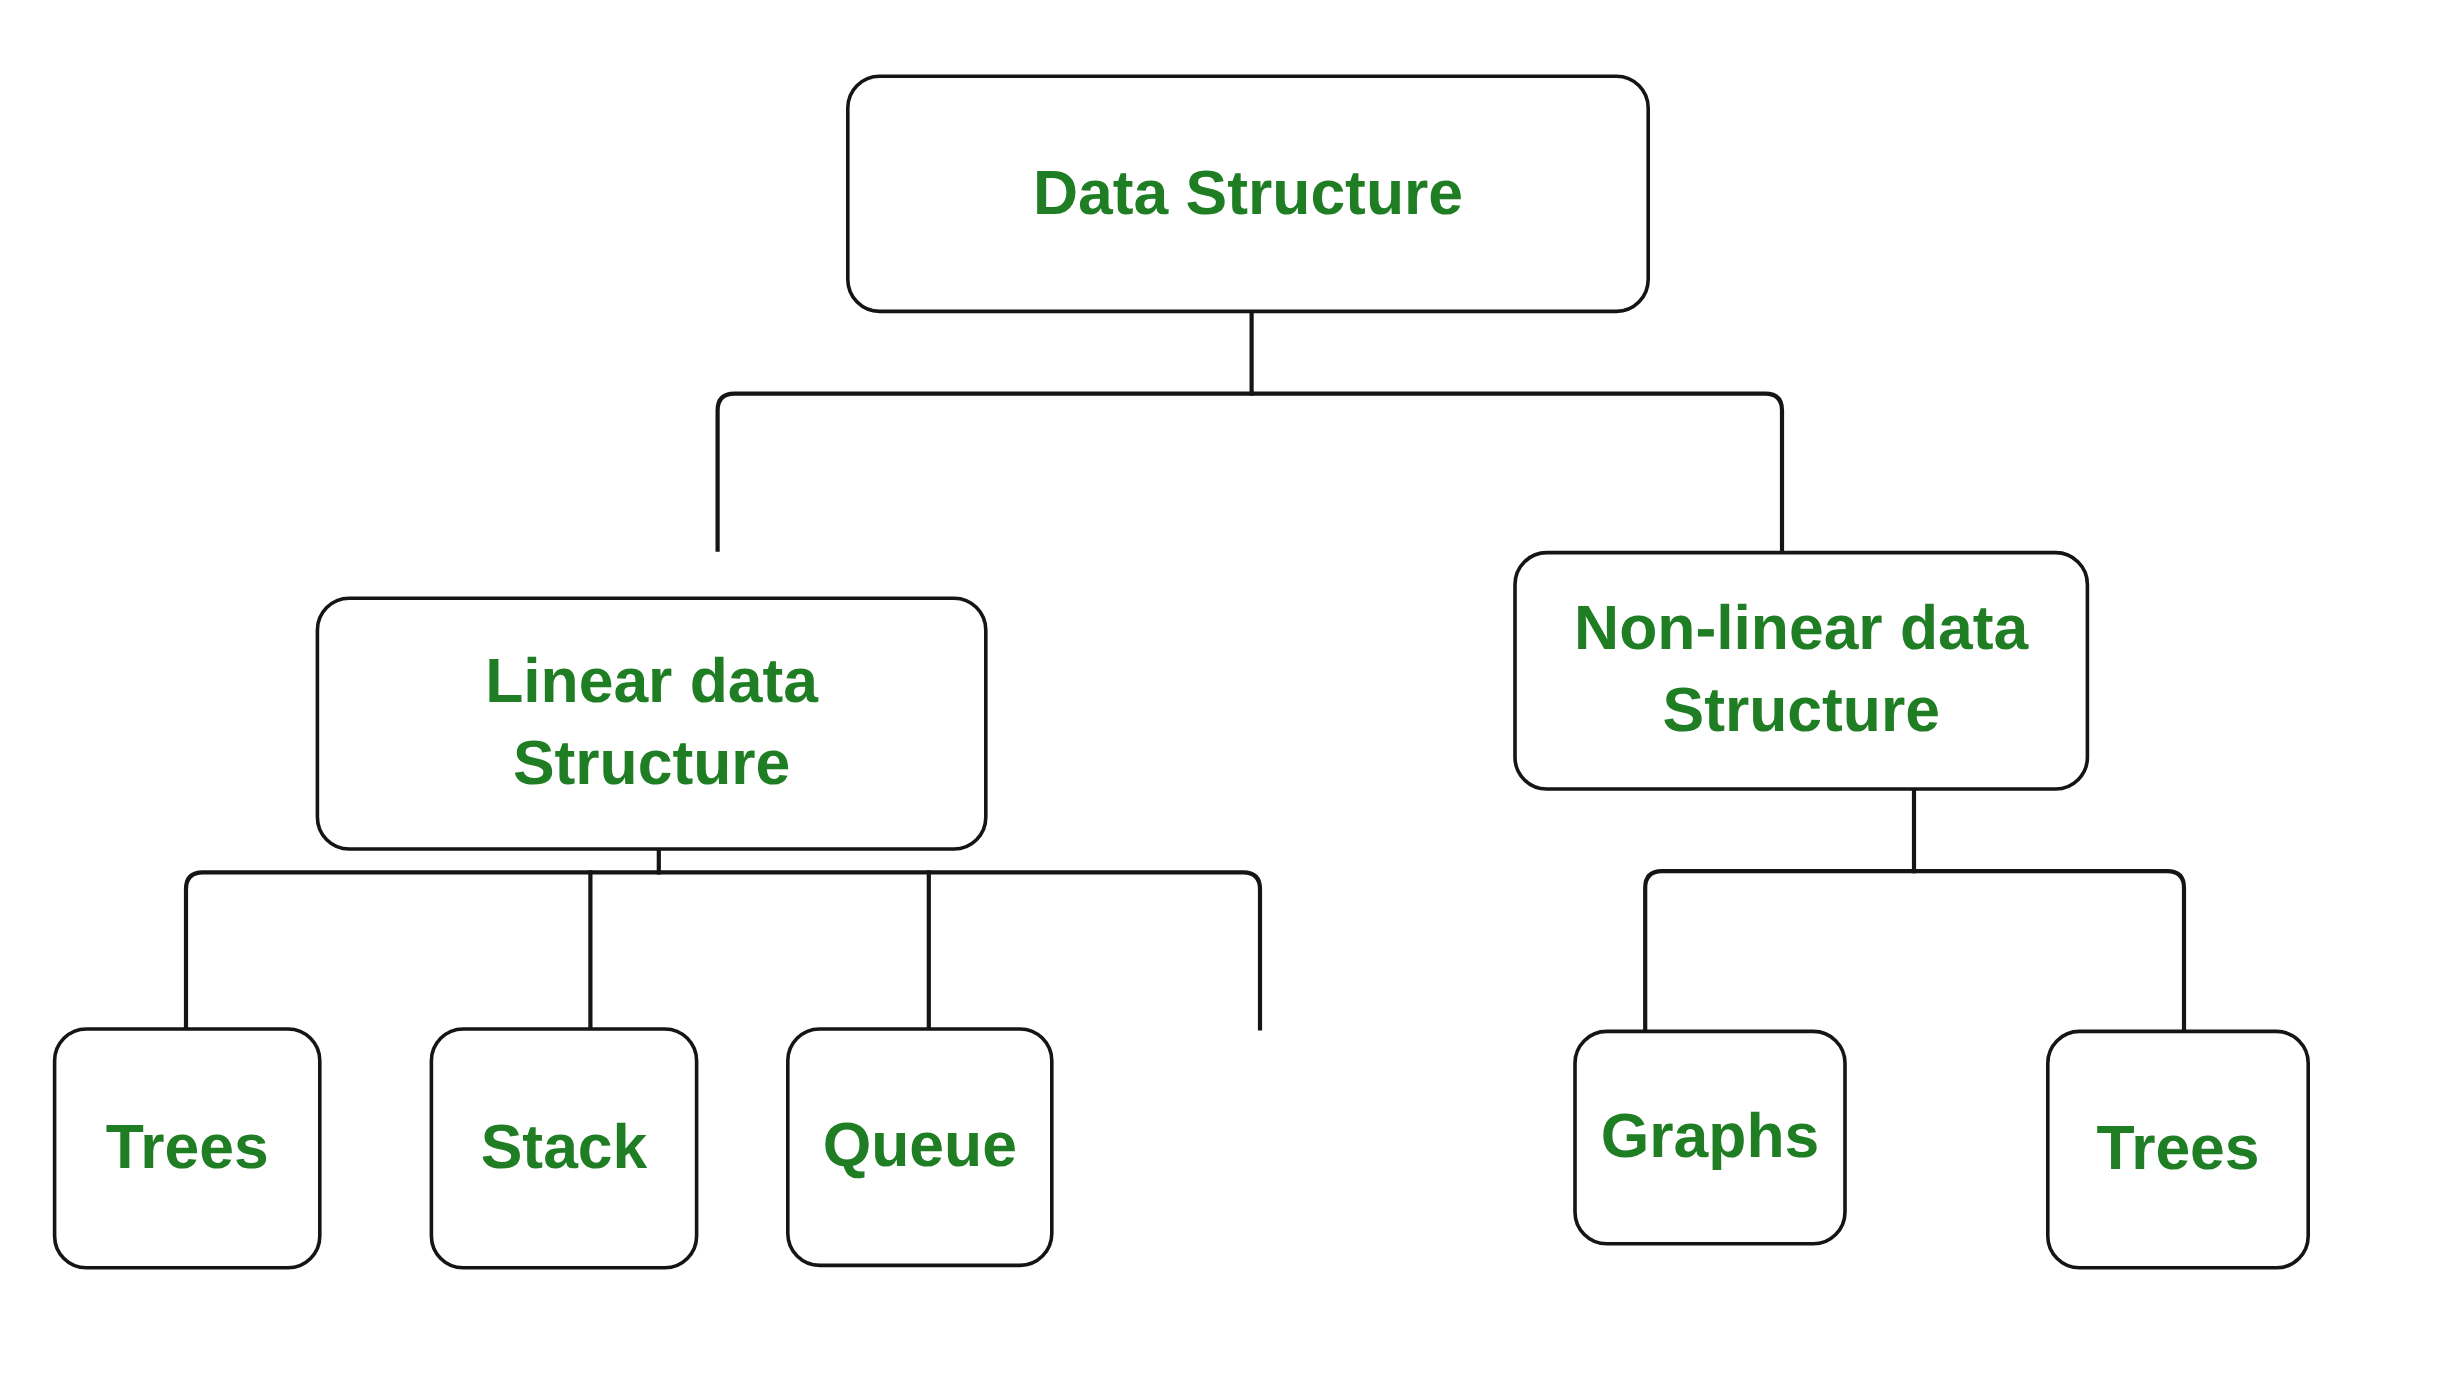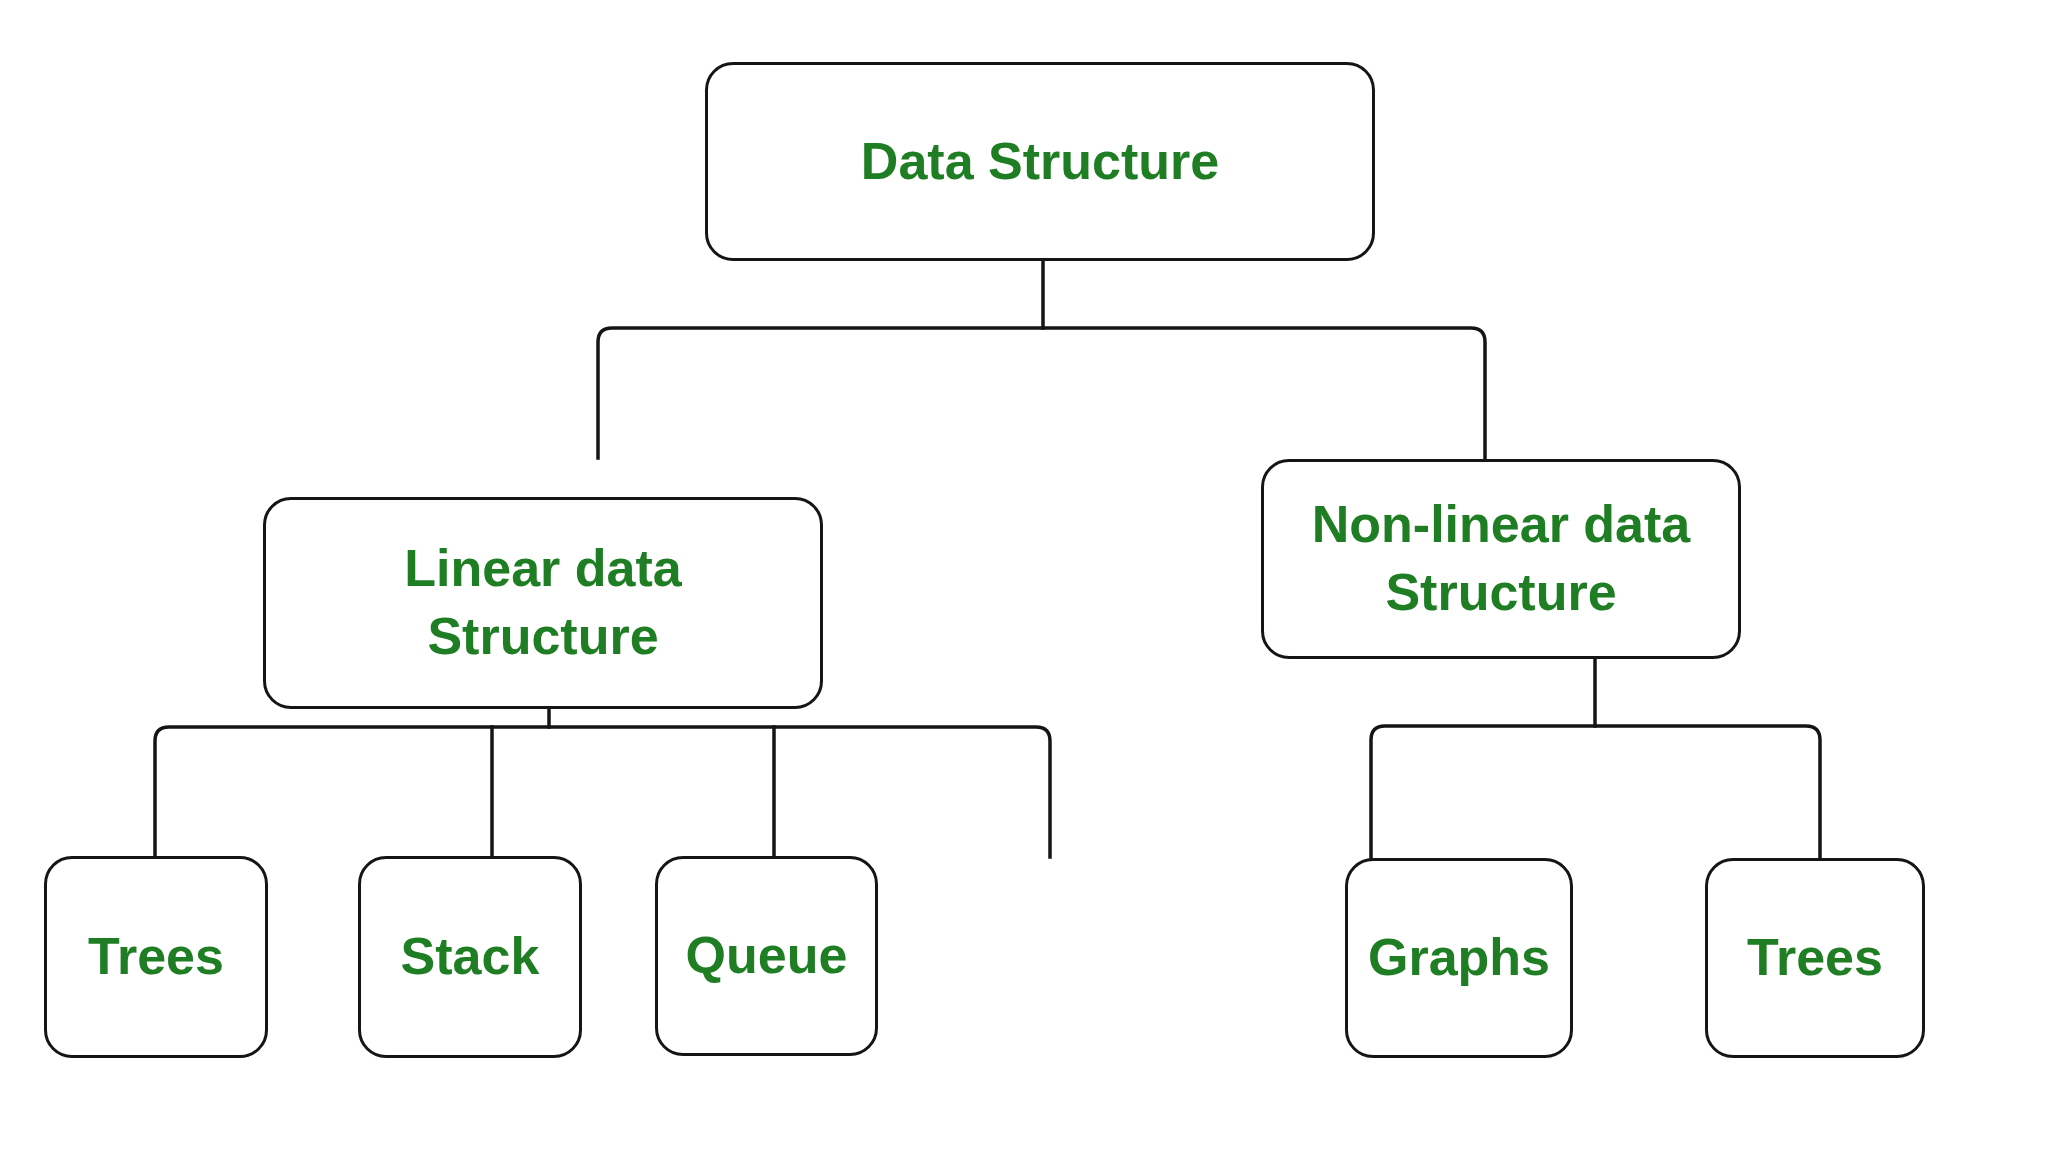--- a/index.html
+++ b/index.html
@@ -33,21 +33,21 @@
     white-space:pre-line;
   }
   
   .n-root      {left:705px;  top:62px;  width:670px; height:199px;}
   .n-linear    {left:263px;  top:457px; width:560px; height:212px;margin-top:40px;}
   .n-nonlinear {left:1261px; top:459px; width:480px; height:200px;}
   .n-array     {left:44px;   top:856px; width:224px; height:202px;}
   .n-stack     {left:358px;  top:856px; width:224px; height:202px;text-align:center;}
   .n-queue     {left:655px;  top:856px; width:223px; height:200px;}
   .n-linkedlist{left:933px;  top:856px; width:223px; height:202px;}
-  .n-graphs    {left:1311px; top:858px; width:228px; height:200px;margin-left:34px;}
+  .n-graphs    {left:1311px; top:858px; width:228px; height:180px;}
   .n-trees     {left:1705px; top:858px; width:220px; height:200px;text-align:right;}
 </style>
 </head>
 <body>
 
 <div id="canvas">
 
   <svg id="connectors" viewBox="0 0 2048 1152" xmlns="http://www.w3.org/2000/svg" fill="none" stroke="#151515" stroke-width="3.5" stroke-linecap="square">
 
     <path d="M1043,261 L1043,328" stroke="#151515"></path>

